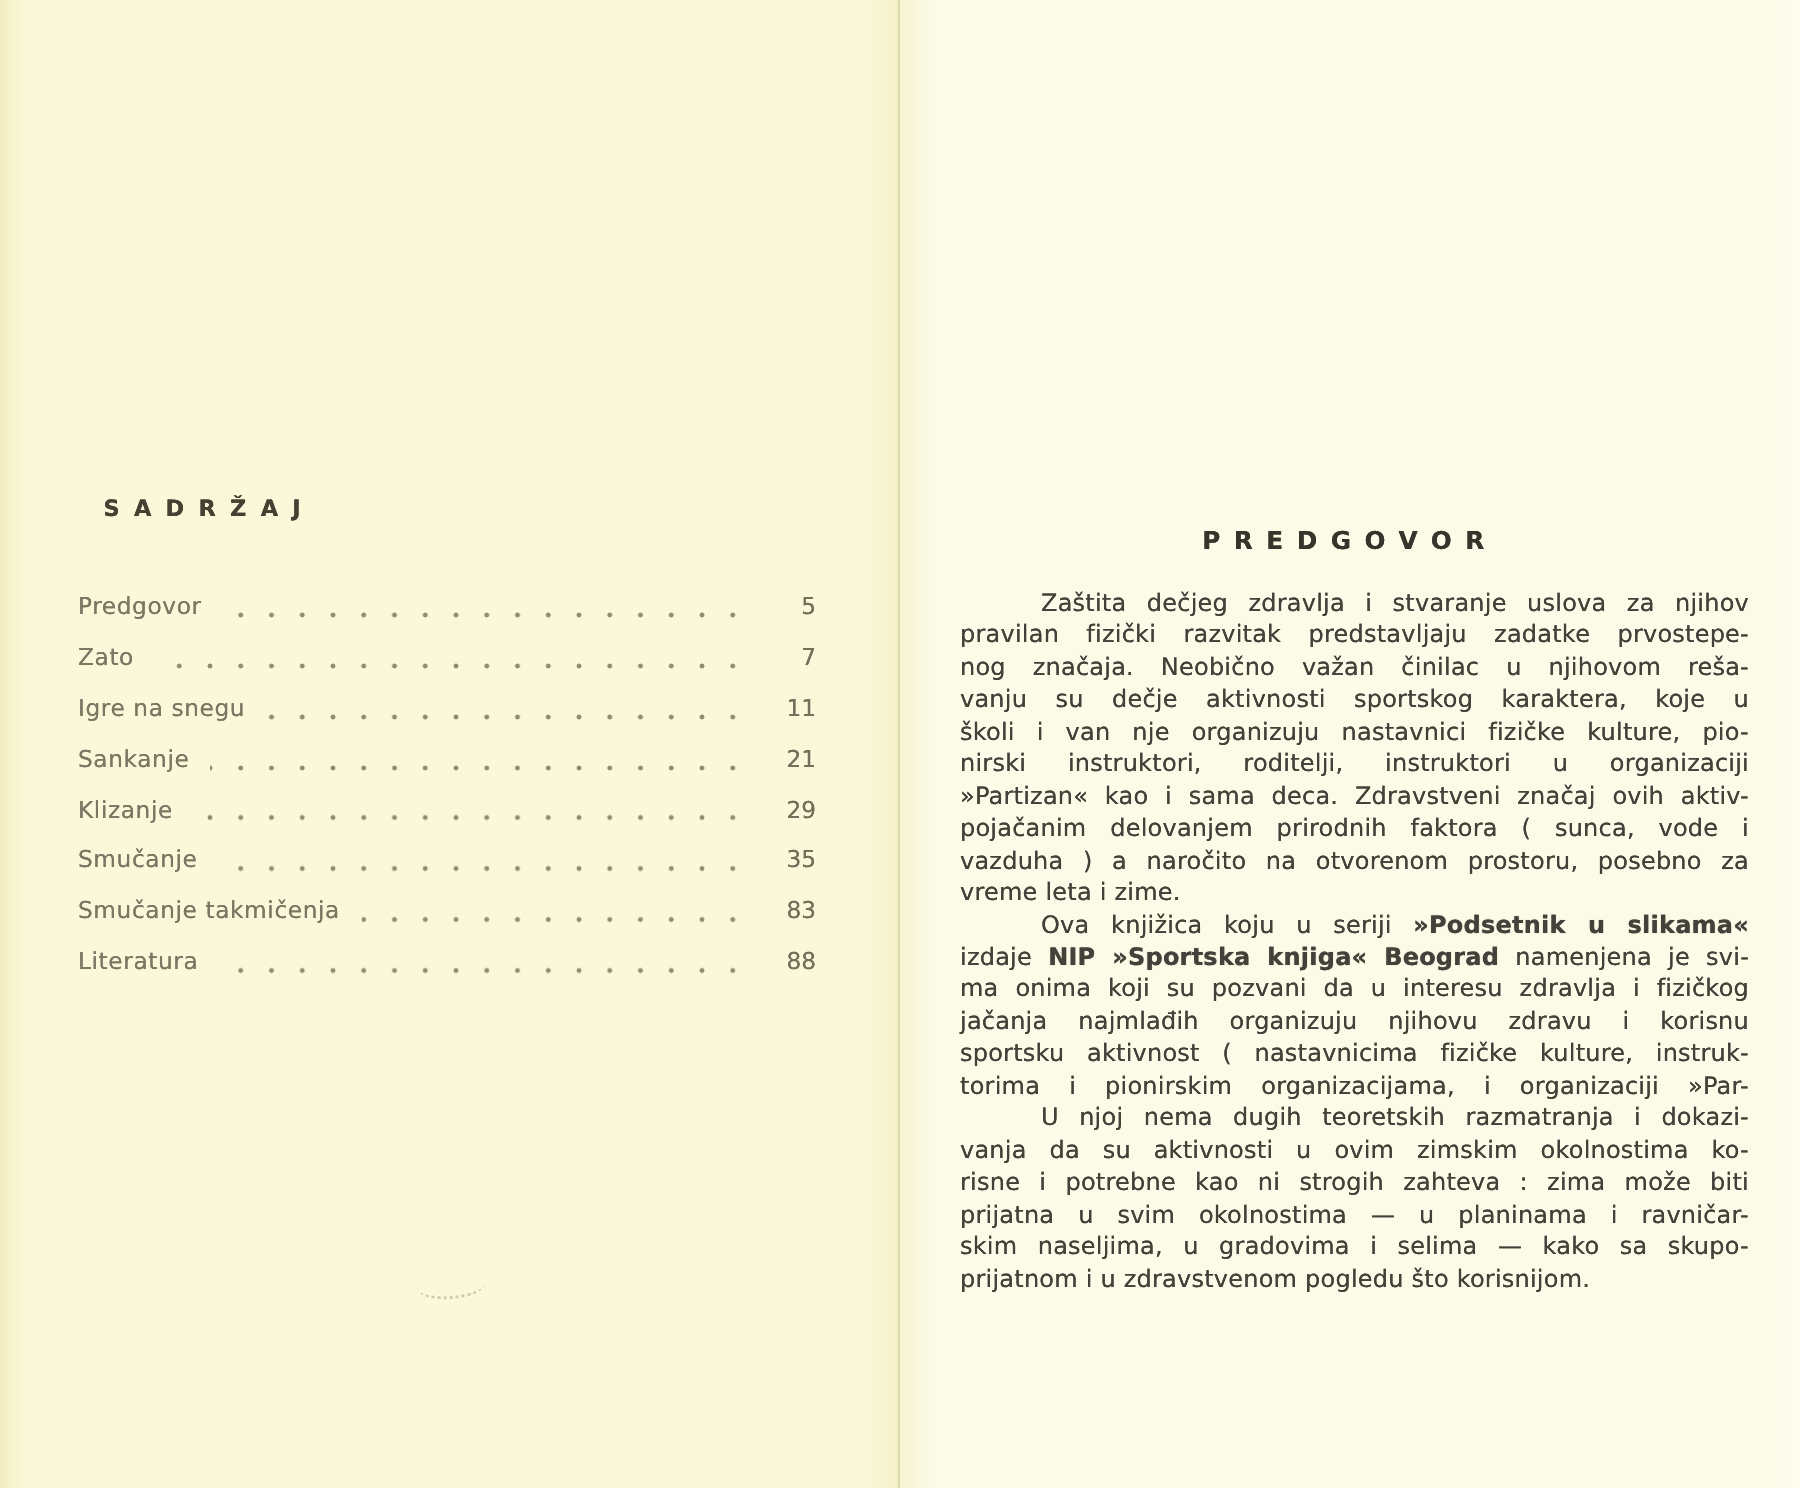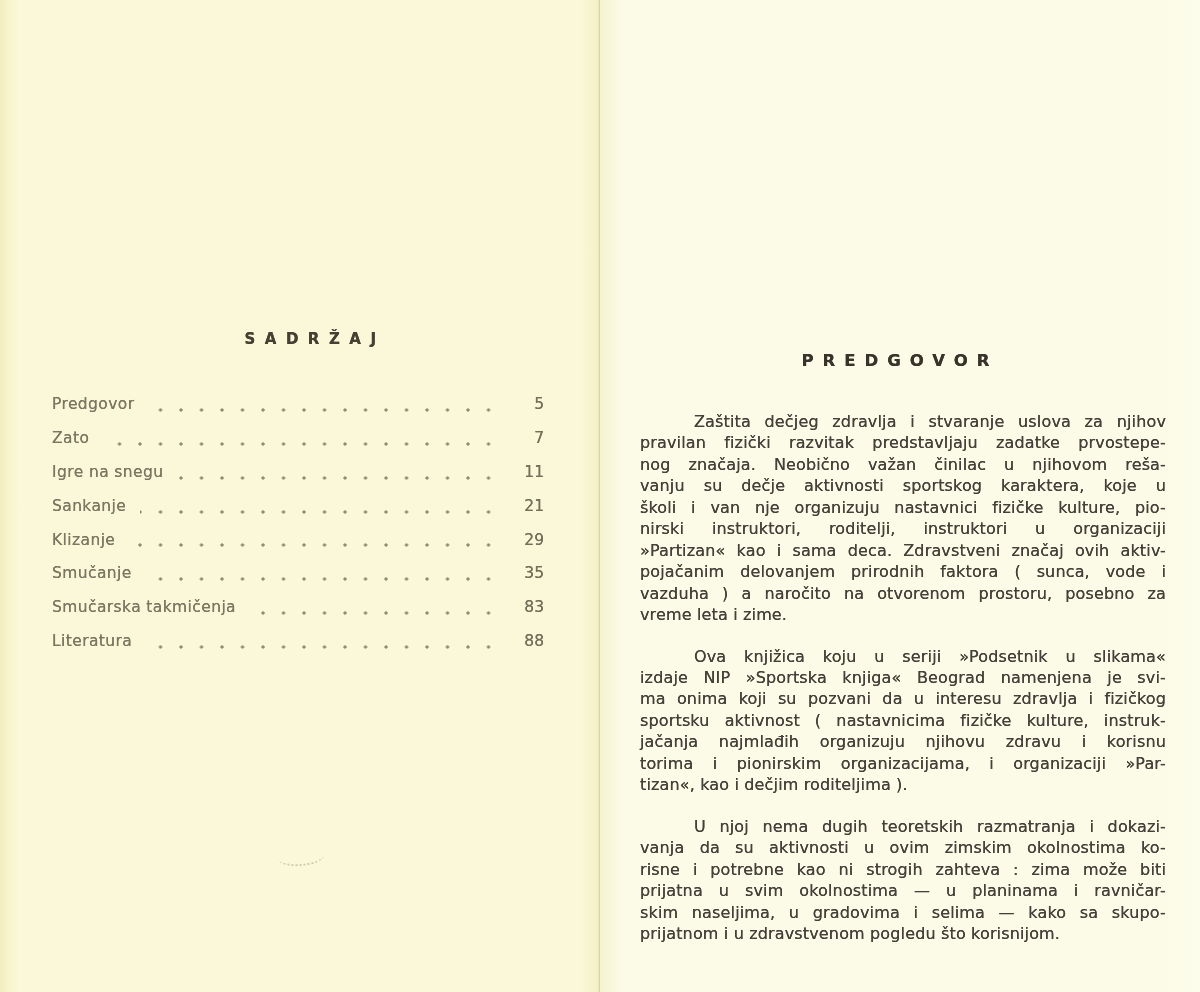--- a/index.html
+++ b/index.html
@@ -14,21 +14,21 @@
   .page-left{
     position:absolute;left:0;top:0;width:600px;height:992px;
     background:linear-gradient(90deg,
       #f1edbe 0px,#f7f4cd 8px,
       var(--left_bg,#faf8d9) 20px,
       var(--left_bg,#faf8d9) 580px,
       #f4f0c6 599px);
   }
   .toc-title{
     position:absolute;left:52px;top:330px;width:492px;
-    text-align:center;transform:translateX(17px);
+    text-align:left;transform:translateX(17px);
     font-size:15px;font-weight:bold;letter-spacing:9.5px;
     color:var(--title_ink_left,#464032);
     text-shadow:0 0 .4px currentColor;
   }
   .toc{position:absolute;left:52px;top:387px;width:492px;}
   .toc-row{position:relative;height:33.9px;display:flex;align-items:center;
     font-size:15.5px;color:var(--toc_ink,#7d7663);}
   .leader{
     position:absolute;left:4px;right:40px;bottom:9px;height:4px;
     background-image:radial-gradient(circle at 2px 2px,var(--dot,#948b6d) 1.35px,rgba(0,0,0,0) 1.9px);
@@ -67,22 +67,22 @@
     text-shadow:0 0 .4px currentColor;
   }
   .body-text{
     position:absolute;left:40px;top:391px;width:526px;
     font-size:16px;color:var(--ink,#45413a);letter-spacing:.15px;
     text-shadow:0 0 .35px currentColor;
   }
   .para{margin:0;}
   .line{line-height:21.45px;min-height:21.45px;}
   .jl{text-align:justify;text-align-last:justify;}
-  .ind{text-indent:54px;margin-top:20px;}
-  .line b{font-weight:normal;text-shadow:0 0 .5px currentColor;}
+  .ind{text-indent:54px;}
+  .line b{font-weight:bold;text-shadow:0 0 .5px currentColor;}
 </style>
 </head>
 <body>
 
 <div class="spread">
 
   <div class="page-left">
     <div class="toc-title">SADRŽAJ</div>
 
     <div class="toc">
@@ -111,21 +111,21 @@
         <span class="toc-label">Klizanje</span>
         <span class="toc-page">29</span>
       </div>
       <div class="toc-row">
         <div class="leader"></div>
         <span class="toc-label">Smučanje</span>
         <span class="toc-page">35</span>
       </div>
       <div class="toc-row">
         <div class="leader"></div>
-        <span class="toc-label">Smučarska takmičenja</span>
+        <span class="toc-label">Smučanje takmičenja</span>
         <span class="toc-page">83</span>
       </div>
       <div class="toc-row">
         <div class="leader"></div>
         <span class="toc-label">Literatura</span>
         <span class="toc-page">88</span>
       </div>
     </div>
 
     <div class="smudge"></div>
@@ -145,24 +145,23 @@
           <div class="line jl"><span>nirski instruktori, roditelji, instruktori u organizaciji</span></div>
           <div class="line jl"><span>»Partizan« kao i sama deca. Zdravstveni značaj ovih aktiv-</span></div>
           <div class="line jl"><span>pojačanim delovanjem prirodnih faktora ( sunca, vode i</span></div>
           <div class="line jl"><span>vazduha ) a naročito na otvorenom prostoru, posebno za</span></div>
           <div class="line"><span>vreme leta i zime.</span></div>
         </div>
         <div class="para">
           <div class="line jl ind"><span>Ova knjižica koju u seriji </span><b>»Podsetnik u slikama«</b></div>
           <div class="line jl"><span>izdaje </span><b>NIP »Sportska knjiga« Beograd</b><span> namenjena je svi-</span></div>
           <div class="line jl"><span>ma onima koji su pozvani da u interesu zdravlja i fizičkog</span></div>
+          <div class="line jl"><span>jačanja najmlađih organizuju njihovu zdravu i korisnu</span></div>
           <div class="line jl"><span>sportsku aktivnost ( nastavnicima fizičke kulture, instruk-</span></div>
-          <div class="line jl"><span>jačanja najmlađih organizuju njihovu zdravu i korisnu</span></div>
           <div class="line jl"><span>torima i pionirskim organizacijama, i organizaciji »Par-</span></div>
-          <div class="line"><span>tizan«, kao i dečjim roditeljima ).</span></div>
         </div>
         <div class="para">
           <div class="line jl ind"><span>U njoj nema dugih teoretskih razmatranja i dokazi-</span></div>
           <div class="line jl"><span>vanja da su aktivnosti u ovim zimskim okolnostima ko-</span></div>
           <div class="line jl"><span>risne i potrebne kao ni strogih zahteva : zima može biti</span></div>
           <div class="line jl"><span>prijatna u svim okolnostima — u planinama i ravničar-</span></div>
           <div class="line jl"><span>skim naseljima, u gradovima i selima — kako sa skupo-</span></div>
           <div class="line"><span>prijatnom i u zdravstvenom pogledu što korisnijom.</span></div>
         </div>
       </div>

